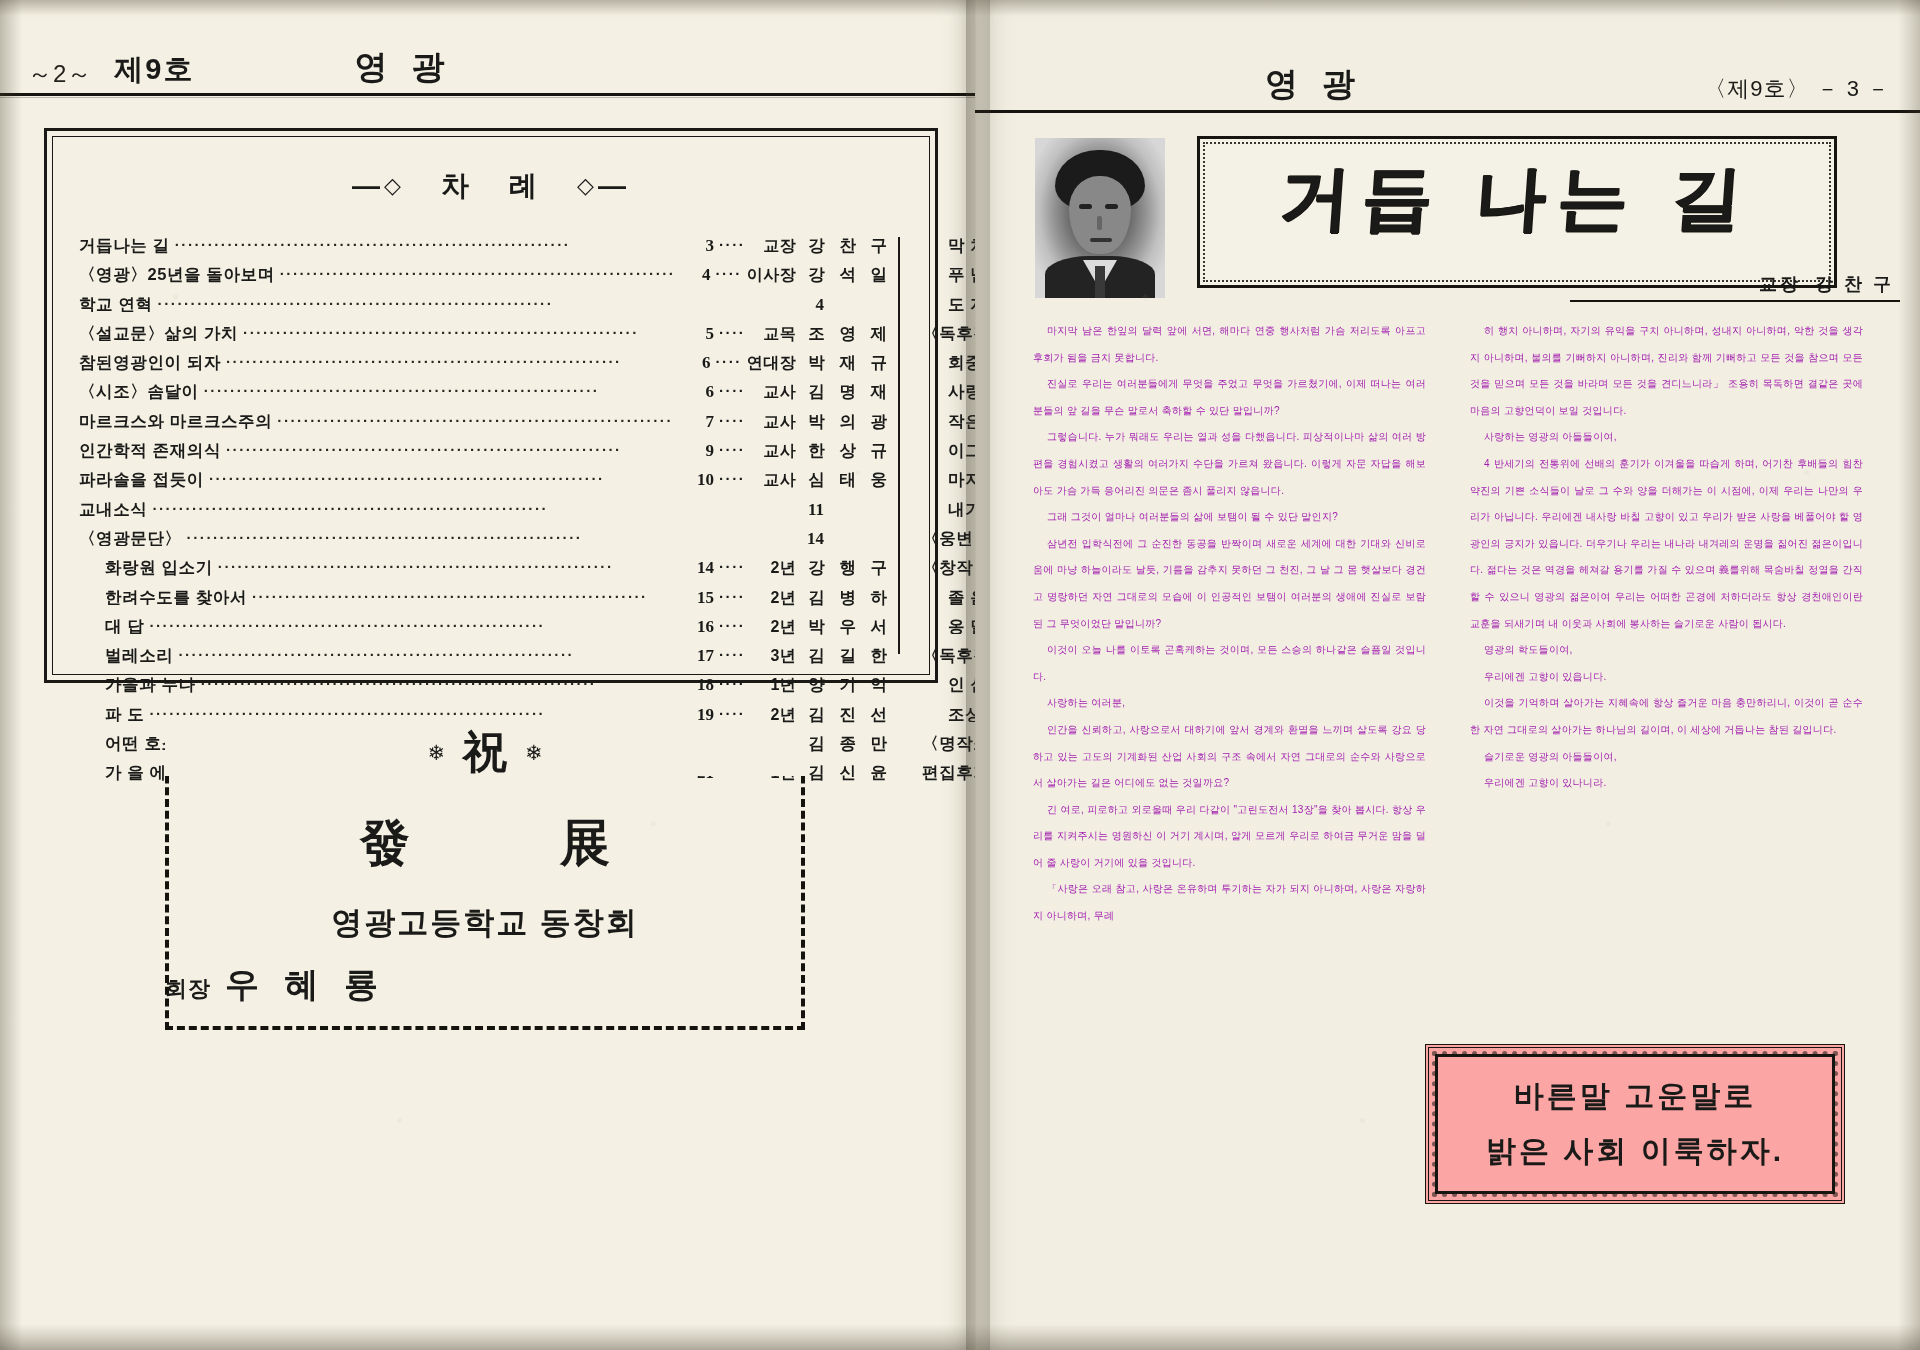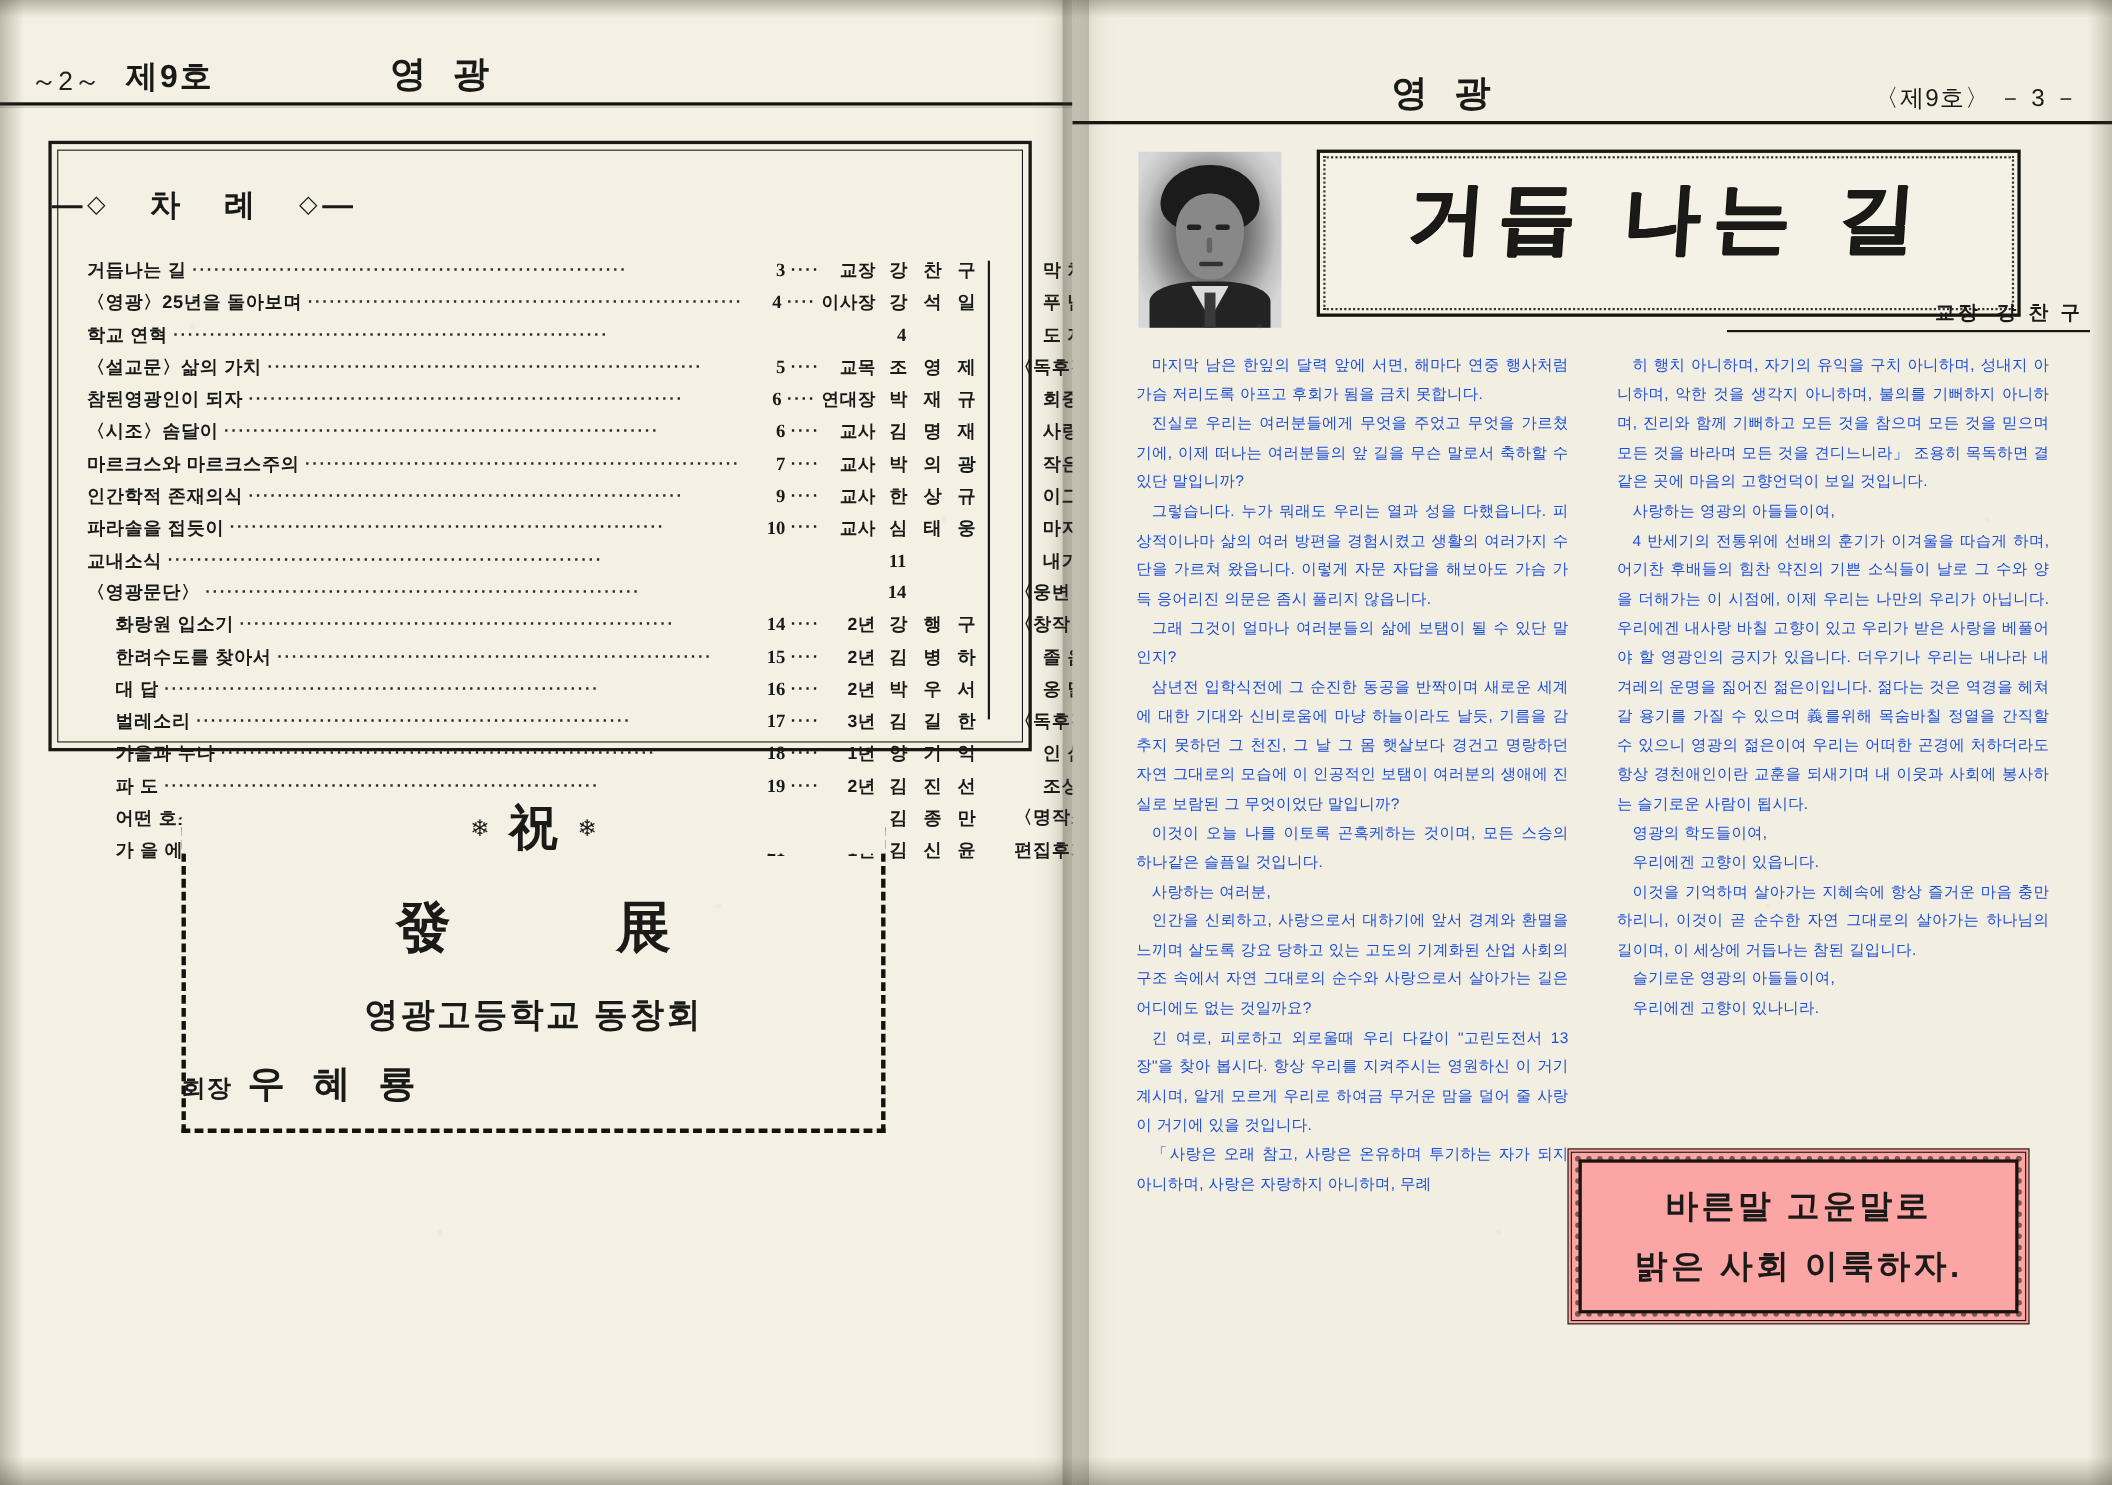--- a/index.html
+++ b/index.html
@@ -70,21 +70,21 @@
     position:absolute;left:44px;top:128px;width:894px;height:555px;
     border:3px solid #1b1915;
     box-sizing:border-box;
     background:transparent;
   }
   .toc-frame:before{
     content:"";position:absolute;left:5px;top:5px;right:5px;bottom:5px;
     border:1px solid #1b1915;
   }
   .toc-title{
-    position:absolute;left:0;right:0;top:36px;text-align:left;
+    position:absolute;left:0;right:0;top:36px;text-align:center;
     font-family:"Liberation Sans","DejaVu Sans",sans-serif;
     font-size:28px;font-weight:700;letter-spacing:4px;
   }
   .toc-title .dia{font-size:22px;vertical-align:2px;}
   .toc-title .sp{display:inline-block;width:36px;}
 
   .toc-cols{
     position:absolute;left:26px;right:26px;top:106px;bottom:26px;
     display:flex;
   }
@@ -240,24 +240,24 @@
   }
 
   
   .body-cols{
     position:absolute;left:58px;top:318px;width:830px;height:700px;
     display:flex;gap:44px;
   }
   .bcol{
     width:393px;
     font-family:"Liberation Sans","DejaVu Sans",sans-serif;
-    font-size:14px;line-height:26.6px;
+    font-size:10px;line-height:26.6px;
     text-align:justify;
     letter-spacing:.3px;
-    color:#1d4ed8;
+    color:#a21caf;
   }
   .bcol p{margin:0;text-indent:14px;}
 
   
   .slogan{
     position:absolute;left:450px;top:1044px;width:420px;height:160px;
     box-sizing:border-box;
     border:4px double #17150f;
     background:#fca5a5;
     padding:6px;

